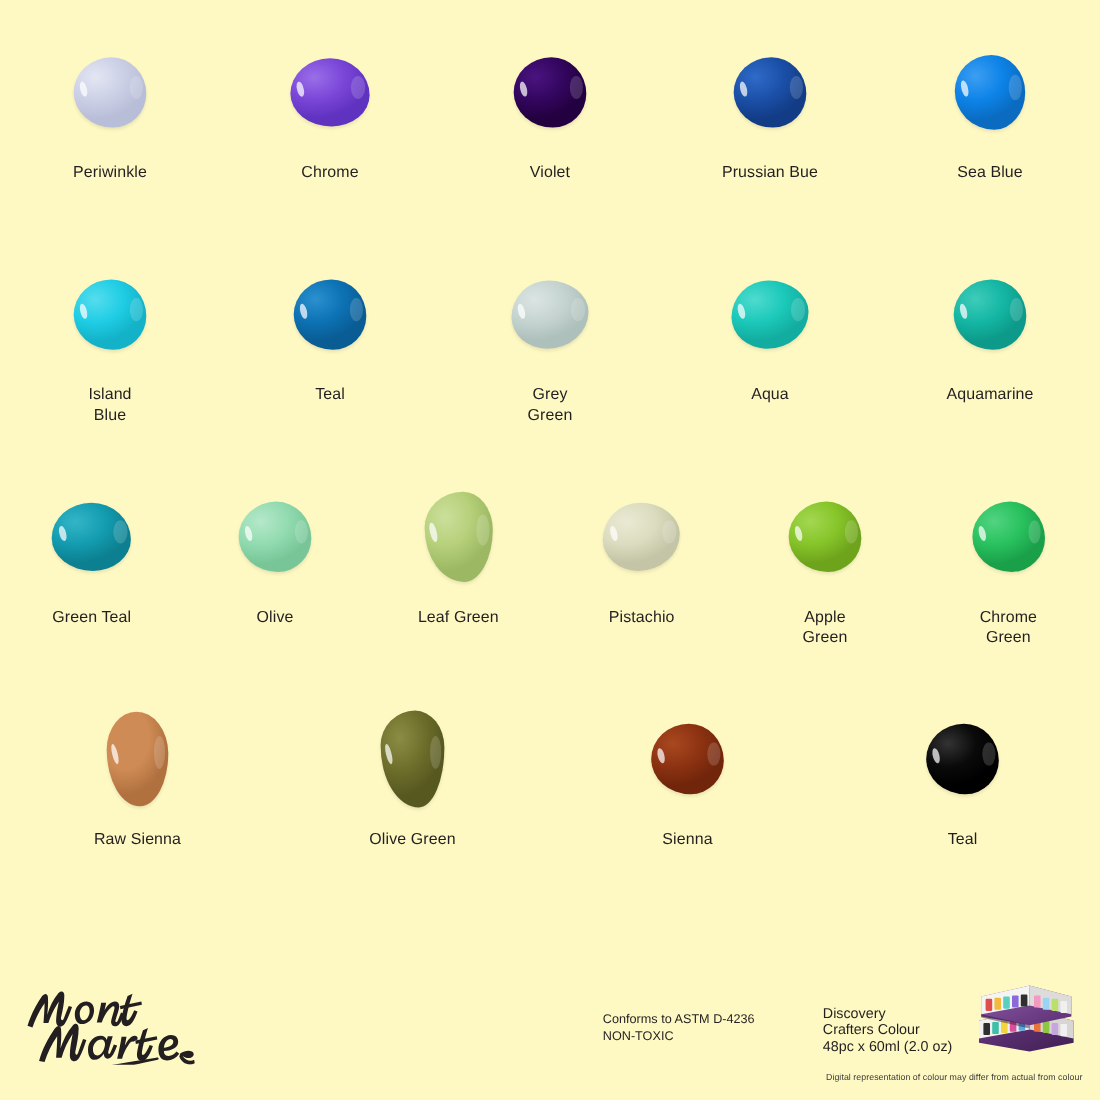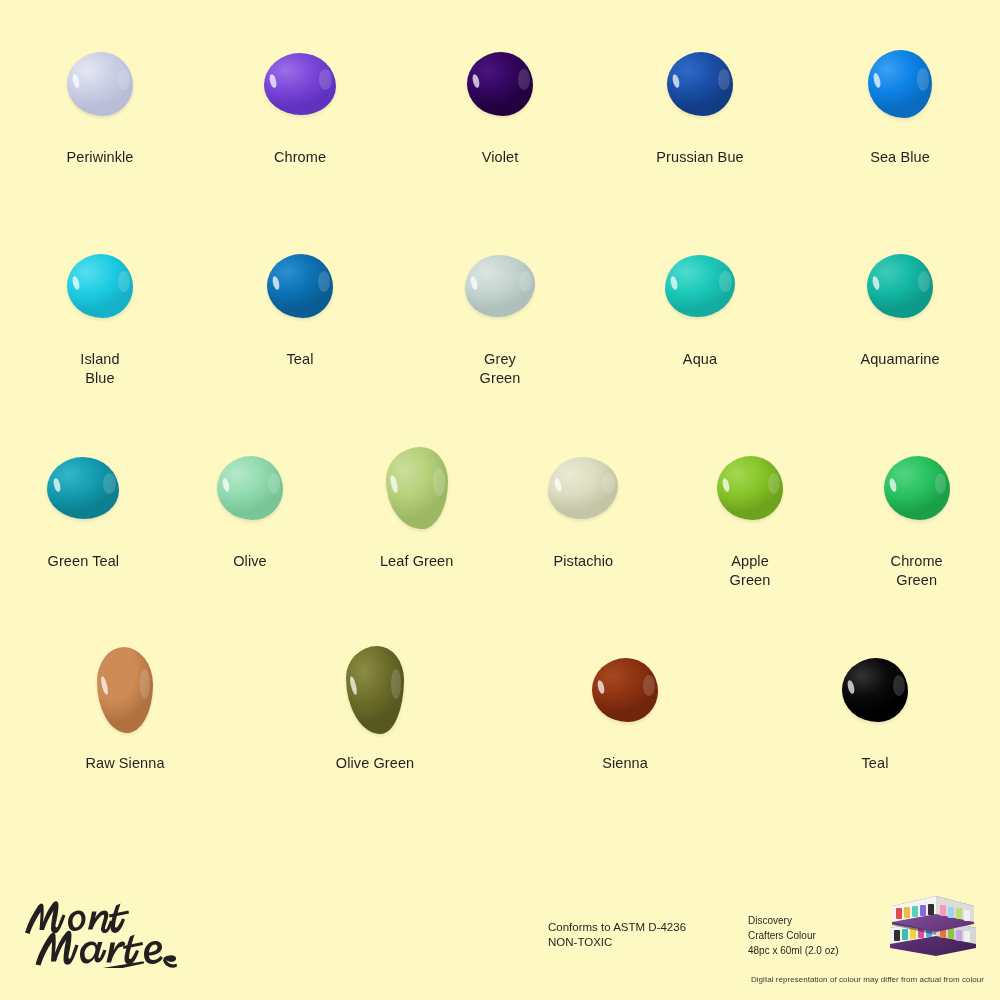--- a/index.html
+++ b/index.html
@@ -143,21 +143,21 @@
     top: 40px;
     font-size: 11.5px;
     line-height: 15px;
     color: #231f20;
     white-space: pre-line;
   }
   #product-info {
     position: absolute;
     left: 748px;
     top: 33px;
-    font-size: 10px;
+    font-size: 13px;
     line-height: 15px;
     color: #231f20;
     white-space: pre-line;
   }
   #product-photo {
     position: absolute;
     left: 876px;
     top: 892px;
     width: 108px;
     height: 66px;

